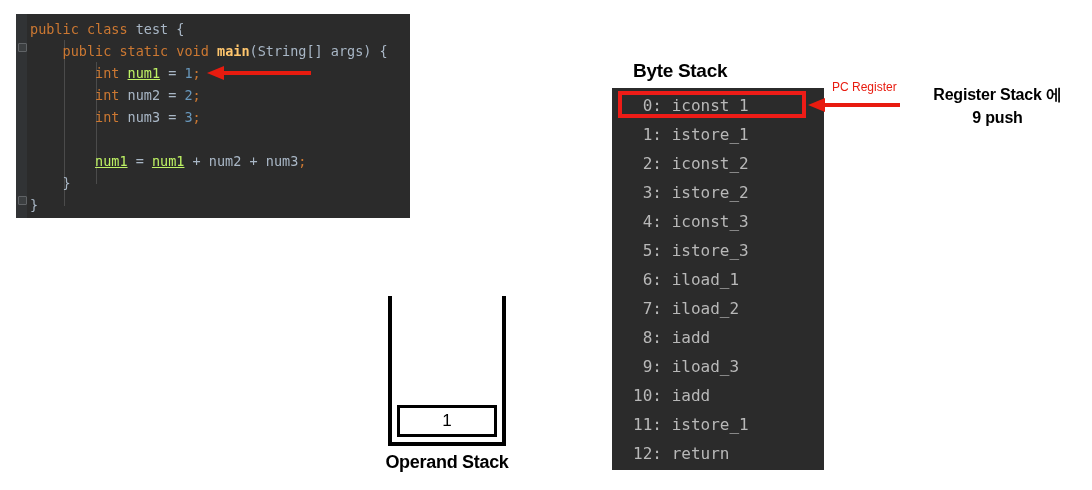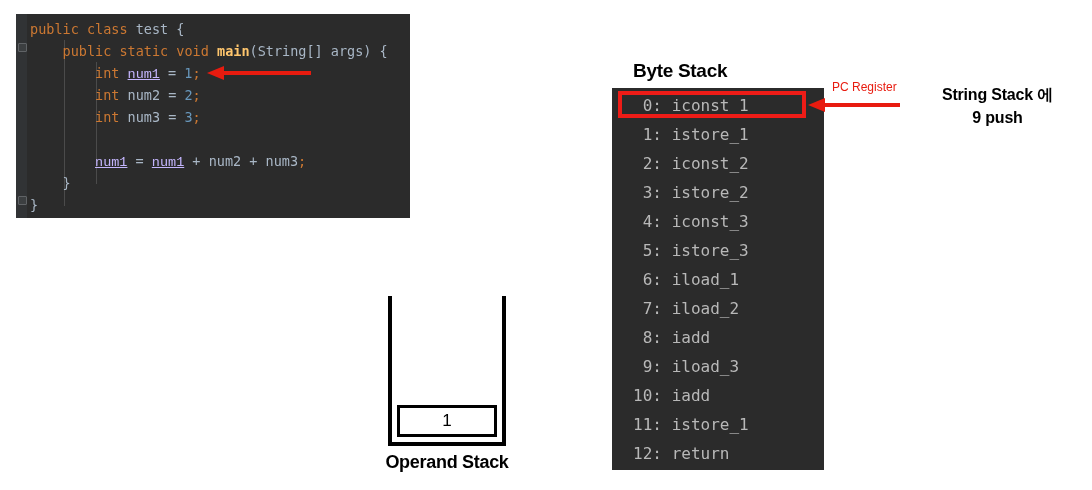--- a/index.html
+++ b/index.html
@@ -46,21 +46,21 @@
   }
   .code-line {
     height: 22px;
     position: relative;
     padding-left: 3px;
   }
   .kw      { color: #cc7832; }
   .meth    { color: #ffc66d; font-weight: bold; }
   .num     { color: #6897bb; }
   .ident   { color: #a9b7c6; }
-  .fieldref{ color: #c4b5fd; text-decoration: underline; font-family: Liberation Mono, monospace; }
+  .fieldref{ color: #bef264; text-decoration: underline; }
   .plain   { color: #a9b7c6; }
 
   
   .indent-guide {
     position: absolute;
     top: 0;
     width: 1px;
     background: #4b4b4b;
   }
 
@@ -258,15 +258,15 @@
 <div id="pc-highlight"></div>
 
 <div class="red-arrow" style="left: 808px; top: 98px; width: 92px;">
   <div class="shaft" style="left: 16px; width: 76px;"></div>
   <div class="head" style="left: 0;"></div>
 </div>
 
 <div id="pc-register-label">PC Register</div>
 
 <div id="push-note">
-  <div>String Stack 에</div>
+  <div>Register Stack 에</div>
   <div>9 push</div>
 </div>
 
 </body></html>

